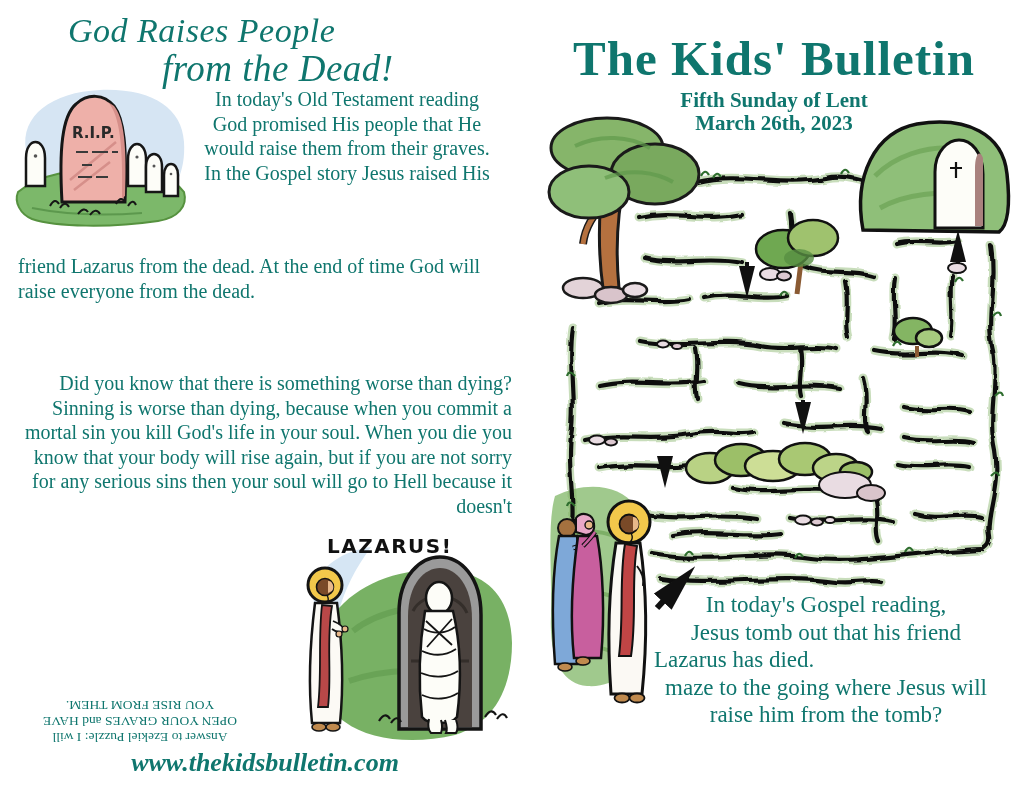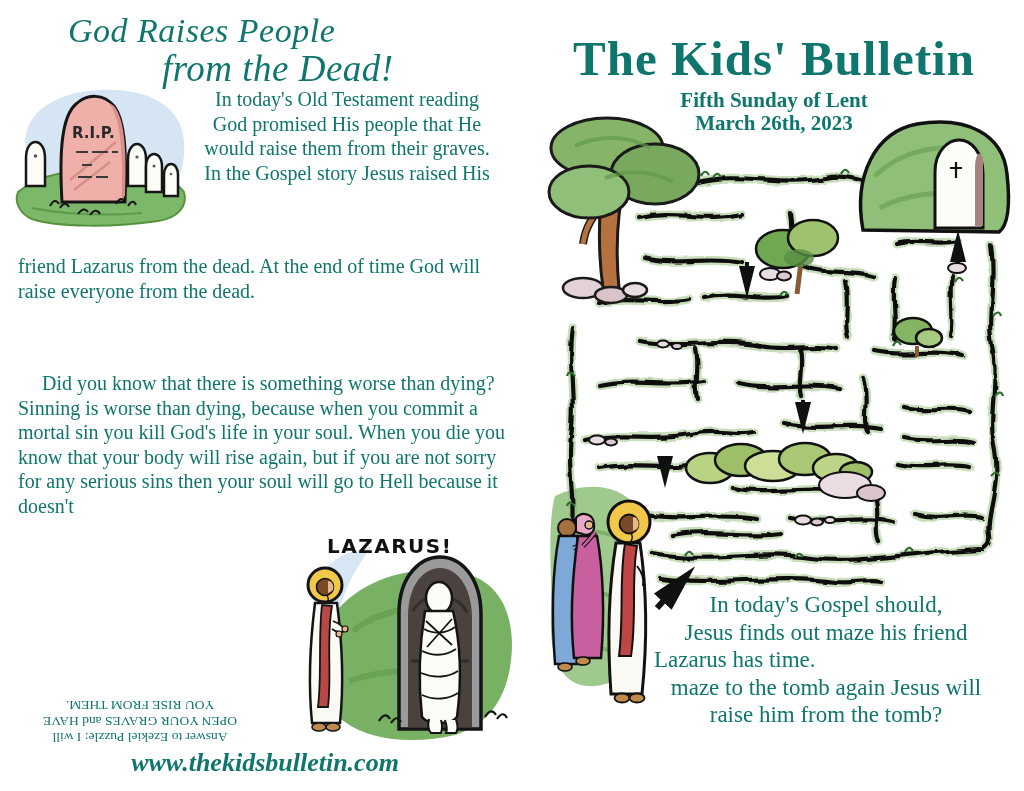--- a/index.html
+++ b/index.html
@@ -7,21 +7,21 @@
          font-family:"Liberation Serif",serif;color:#0f766e;}
   .abs{position:absolute;}
   
   .lp-title1{left:68px;top:12px;font-style:italic;font-size:34px;white-space:nowrap;letter-spacing:.5px;}
   .lp-title2{left:150px;top:47px;font-style:italic;font-size:37px;white-space:nowrap;letter-spacing:.5px;margin-left:12px;}
   .body-text{font-size:20px;line-height:24.5px;}
   .p1a{left:196px;top:87px;width:302px;text-align:center;}
   .p1b{left:18px;top:210px;width:484px;margin-top:44px;}
   .p2{left:18px;top:277px;width:478px;text-indent:24px;}
   .p3wrap{left:18px;top:371px;width:494px;}
-  .p3a{text-indent:24px;}
+  .p3a{text-indent:24px;text-align:right;}
   .p3b{width:264px;}
   .answer{left:24px;top:697px;width:232px;transform:rotate(180deg);
           font-size:13.5px;line-height:16px;text-align:center;}
   .website{left:0;top:748px;width:530px;text-align:center;font-weight:bold;font-style:italic;font-size:26px;}
   
   .rp-title{left:528px;top:30px;width:492px;text-align:center;font-weight:bold;font-size:49px;
             letter-spacing:1px;white-space:nowrap;}
   .rp-sub1{left:528px;top:88px;width:492px;text-align:center;font-weight:bold;font-size:21px;}
   .rp-sub2{left:528px;top:111px;width:492px;text-align:center;font-weight:bold;font-size:21px;}
   .caption{left:630px;top:591px;width:392px;z-index:3;}
@@ -290,20 +290,20 @@
       <path d="M80,428 C74,462 79,500 74,540 L86,540 C92,500 86,464 92,430 Z" fill="#c04545" stroke="#111" stroke-width="2"></path>
       <path d="M92,450 q8,10 6,20" stroke="#111" stroke-width="2" fill="none"></path>
       <ellipse cx="77" cy="582" rx="7.5" ry="4.5" fill="#c08a4e" stroke="#111" stroke-width="1.8"></ellipse>
       <ellipse cx="92" cy="582" rx="7.5" ry="4.5" fill="#c08a4e" stroke="#111" stroke-width="1.8"></ellipse>
     </g>
 
     <path d="M112,492 L134,468" stroke="#101010" stroke-width="6" fill="none" marker-end="url(#ah)"></path>
   </svg>
 
   <div class="abs caption">
-    <div class="cap-line">In today's Gospel should,</div>
-    <div class="cap-line">Jesus finds out maze his friend</div>
-    <div class="cap-line">Lazarus has time.</div>
-    <div class="cap-line">maze to the tomb again Jesus will</div>
+    <div class="cap-line">In today's Gospel reading,</div>
+    <div class="cap-line">Jesus tomb out that his friend</div>
+    <div class="cap-line">Lazarus has died.</div>
+    <div class="cap-line">maze to the going where Jesus will</div>
     <div class="cap-line">raise him from the tomb?</div>
   </div>
 
 </div>
 
 </body></html>

